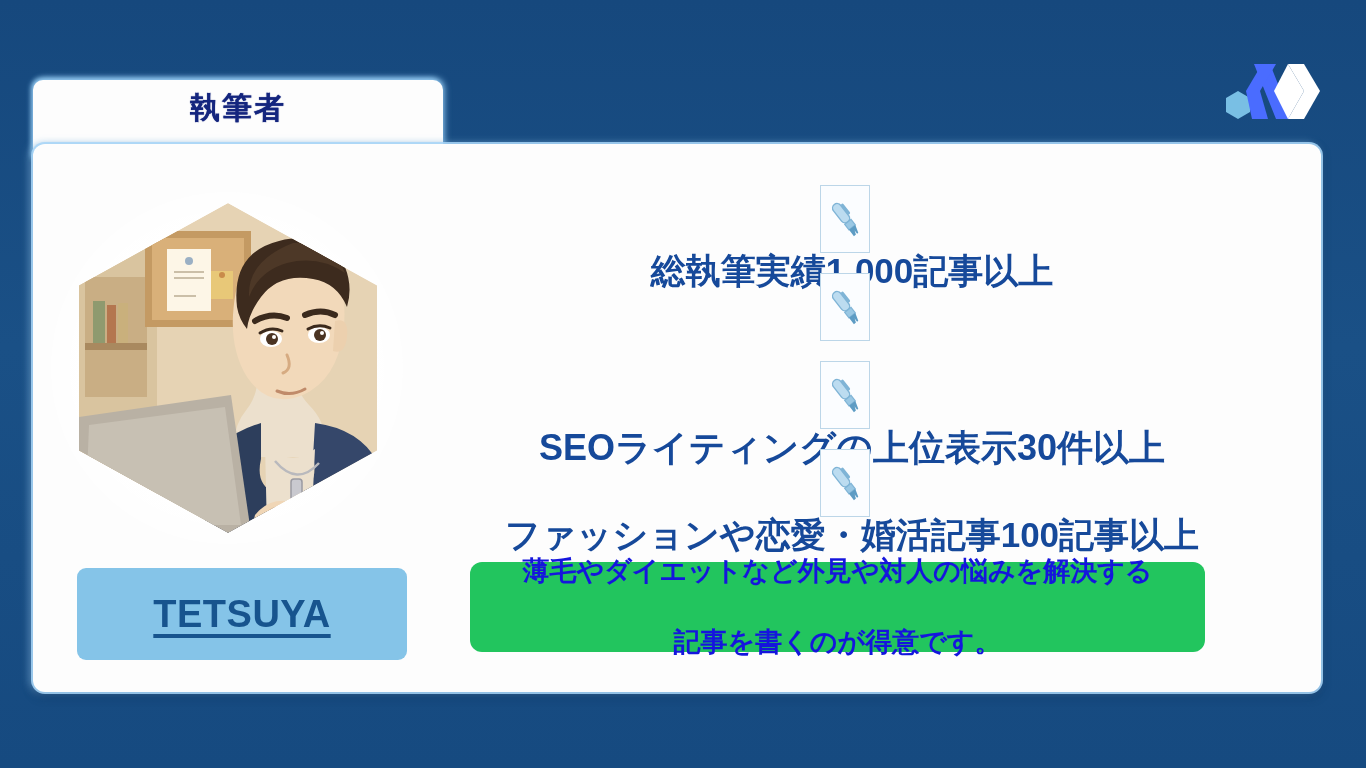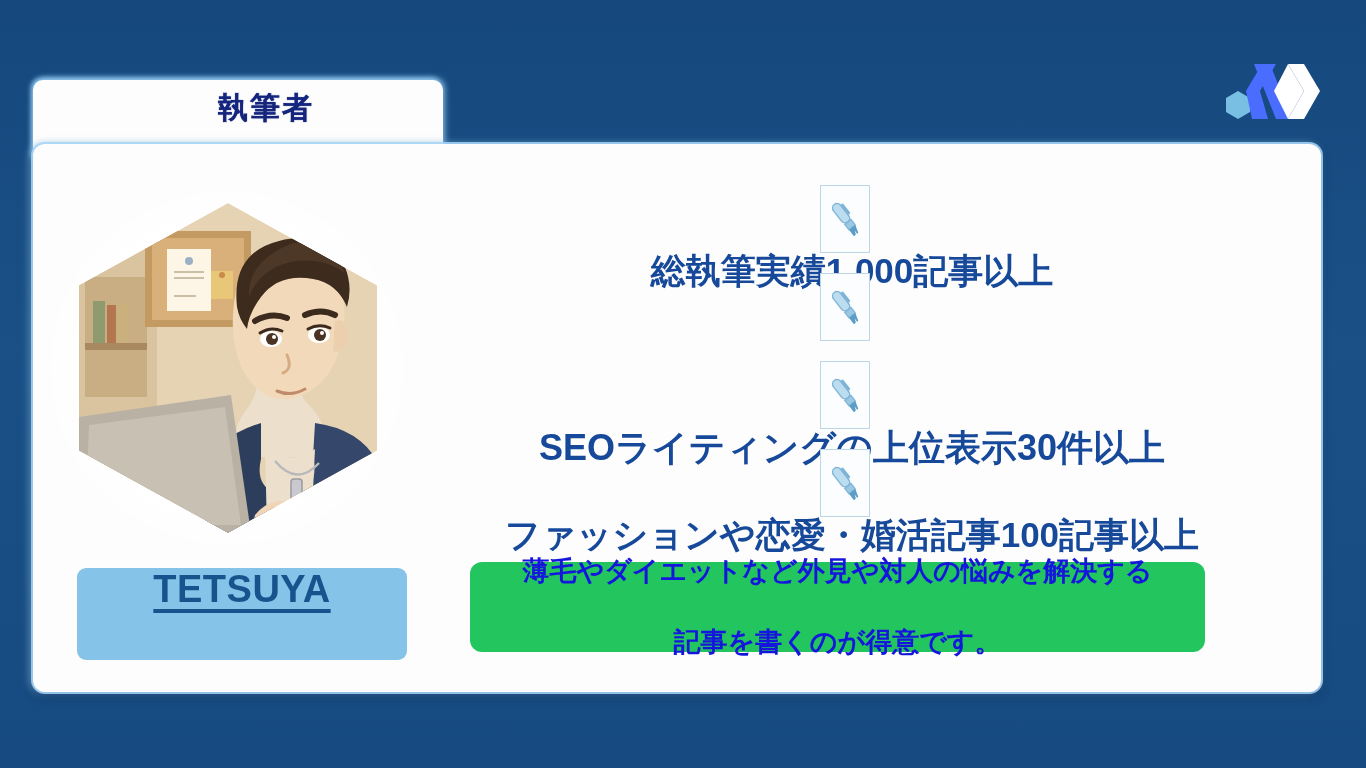--- a/index.html
+++ b/index.html
@@ -50,36 +50,35 @@
   }
 
   
   .heading{
     position:absolute;left:0px;top:8px;width:410px;
     text-align:center;
     font-size:30px;font-weight:bold;
     color:#14257e;
     letter-spacing:2px;
     text-shadow:0 0 1px #14257e;
-    margin-left:28px;
   }
 
   
   .avatar{
     position:absolute;left:46px;top:123px;width:298px;height:330px;
     clip-path:polygon(50% 0%,100% 25%,100% 75%,50% 100%,0% 75%,0% 25%);
     overflow:hidden;
   }
   .avatar svg{display:block;width:298px;height:330px;}
 
   
   .name-badge{
     position:absolute;left:44px;top:488px;width:330px;height:92px;
     background:#85c4e8;border-radius:9px;
-    display:flex;align-items:flex-start;justify-content:center;
+    display:flex;align-items:center;justify-content:center;
   }
   .name-badge span{
     font-size:38px;font-weight:bold;color:#17548e;
     text-decoration:underline;text-underline-offset:7px;
     text-decoration-thickness:4px;
     letter-spacing:.5px;
   }
 
   
   .bullets{

